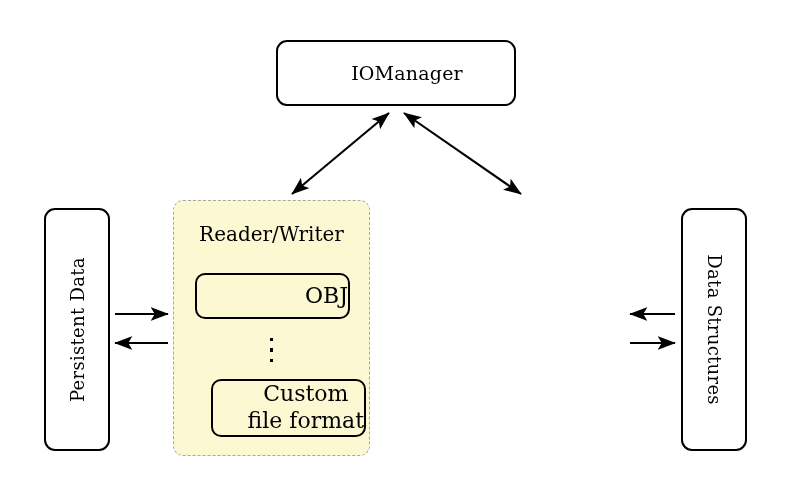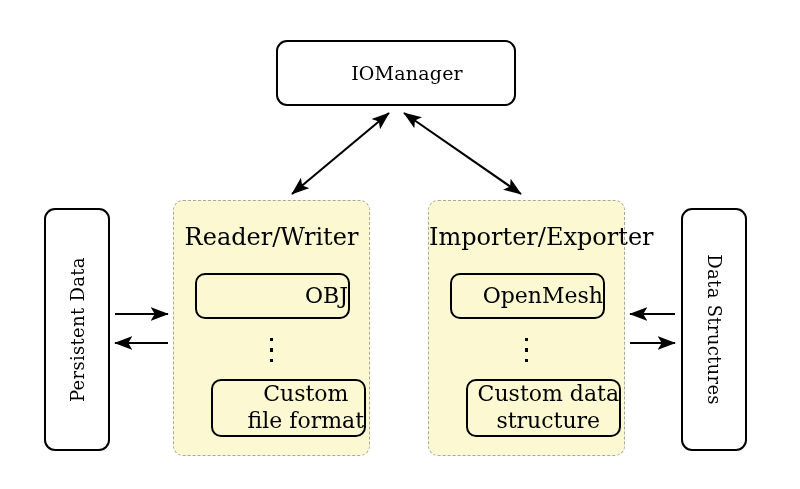--- a/index.html
+++ b/index.html
@@ -74,21 +74,21 @@
   }
   #reader-writer-group  { left: 173px; }
   #importer-exporter-group { left: 428px; }
 
   .group-title {
     position: absolute;
     left: 0;
     right: 0;
     top: 22px;
     text-align: center;
-    font-size: 24px;
+    font-size: 20px;
     color: #000000;
     white-space: nowrap;
   }
 
   
   .inner-box {
     position: absolute;
     box-sizing: border-box;
     display: flex;
     align-items: center;
@@ -188,31 +188,14 @@
       <span></span>
         <span></span>
         <span></span>
     </div>
 
     <div class="inner-box bottom">
       <span>Custom<br>file format</span>
     </div>
   </div>
 
-  <div class="node group-box" id="importer-exporter-group">
-    <div class="group-title">Importer/Exporter</div>
-
-    <div class="inner-box top">
-      <span>OpenMesh</span>
-    </div>
-
-    <div class="vdots">
-      <span></span>
-        <span></span>
-        <span></span>
-    </div>
-
-    <div class="inner-box bottom">
-      <span>Custom data<br>structure</span>
-    </div>
-  </div>
 
 </div>
 
 </body></html>

